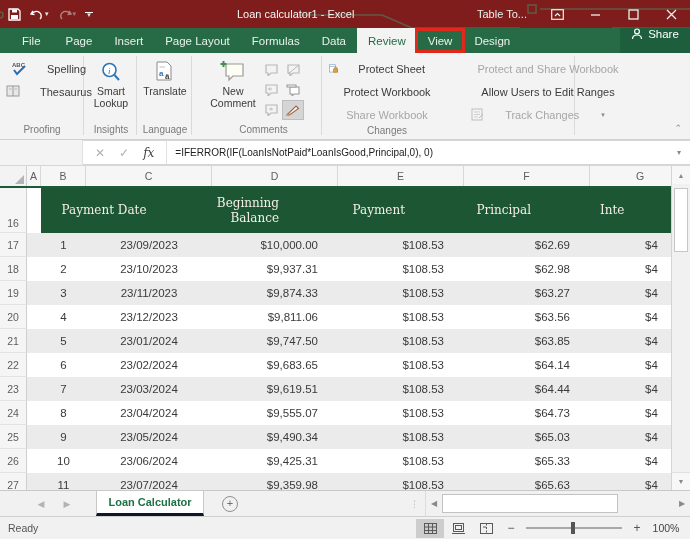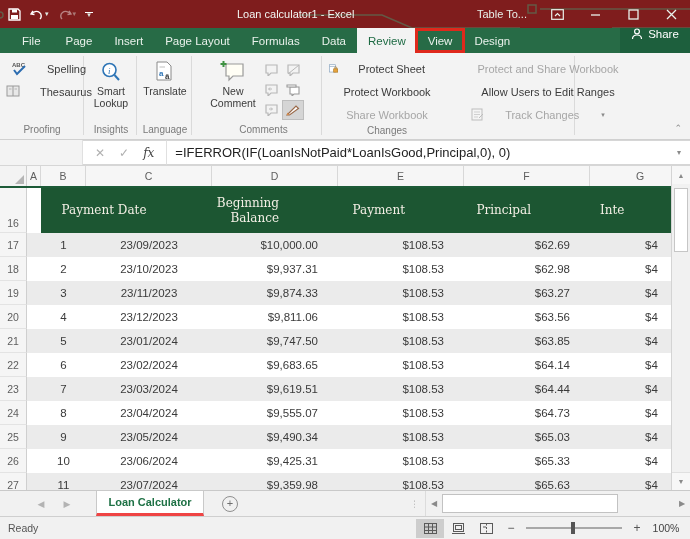--- a/index.html
+++ b/index.html
@@ -62,21 +62,21 @@
     background:#f3f3f3; border-bottom:1px solid #d6d6d6; display:flex; align-items:stretch; }
   .namebox { width:78px; background:#fff; border:1px solid #d6d6d6; border-left:none;
     display:flex; align-items:center; font-size:11px; color:#333; padding-left:8px; position:relative;margin-top:47px; }
   .namebox .dd2 { position:absolute; right:5px; font-size:7px; color:#8a8a8a; }
   .fb-sep { width:5px; border-right:1px solid #e0e0e0; }
   .fb-btns { display:flex; align-items:center; gap:14px; padding:0 12px; background:#fff;
     border-right:1px solid #e0e0e0; border-top:1px solid #d6d6d6; border-bottom:1px solid #d6d6d6;}
   .fb-x, .fb-check { color:#b0b0b0; font-size:12px; }
   .fb-fx { font-family:"DejaVu Serif", serif; font-style:italic; font-size:12px; color:#444; }
   .fb-input { flex:1; background:#fff; border-top:1px solid #d6d6d6; border-bottom:1px solid #d6d6d6;
-    display:flex; align-items:center; font-size:13px; color:#222; padding-left:8px; white-space:nowrap; overflow:hidden; }
+    display:flex; align-items:center; font-size:10px; color:#222; padding-left:8px; white-space:nowrap; overflow:hidden; }
   .fb-exp { width:22px; display:flex; align-items:center; justify-content:center;
     color:#8a8a8a; font-size:8px; background:#fff; border-top:1px solid #d6d6d6; border-bottom:1px solid #d6d6d6;}
 
   
   .colheads { position:absolute; left:0; top:166px; width:690px; height:22px;
     display:flex; background:#f6f6f6; border-bottom:2px solid #1d5b38; }
   .corner { width:27px; position:relative; border-right:1px solid #cfcfcf; background:#f3f3f3; }
   .corner .tri { position:absolute; right:2px; bottom:2px; width:0; height:0;
     border-left:9px solid transparent; border-bottom:9px solid #b5b5b5; }
   .colhead { display:flex; align-items:center; justify-content:center; font-size:10.5px;
@@ -110,21 +110,21 @@
   .vs-arrow.bottom { position:absolute; bottom:0; left:0; right:0; border-top:1px solid #e0e0e0; }
   .vs-thumb { position:absolute; left:2px; right:2px; top:22px; height:64px;
     background:#ffffff; border:1px solid #c6c6c6; }
 
   
   .sheettabs { position:absolute; left:0; top:490px; width:690px; height:26px;
     background:#f1f1f1; border-top:1px solid #c9c9c9; display:flex; align-items:stretch; }
   .st-nav { width:26px; display:flex; align-items:center; justify-content:center;
     color:#b3b3b3; font-size:9px; }
   .st-tab { margin-left:16px; width:108px; background:#fff; border-left:1px solid #c9c9c9;
-    border-right:1px solid #c9c9c9; border-bottom:3px solid #ef4444; display:flex;
+    border-right:1px solid #c9c9c9; border-bottom:3px solid #0f172a; display:flex;
     align-items:center; justify-content:center; font-size:11px; font-weight:bold; color:#1e7145; }
   .st-add { width:52px; display:flex; align-items:center; justify-content:center; }
   .st-add .plus-circle { width:16px; height:16px; border:1px solid #8f8f8f; border-radius:50%;
     display:flex; align-items:center; justify-content:center; font-size:11px; color:#6e6e6e; line-height:1; }
   .st-spacer { flex:1; }
   .st-dots { display:flex; align-items:center; color:#b0b0b0; font-size:9px; padding:0 6px; }
   .hscroll { width:265px; position:relative; background:#f1f1f1; border-left:1px solid #dcdcdc; }
   .hs-arrow { position:absolute; top:0; bottom:0; width:16px; display:flex; align-items:center;
     justify-content:center; font-size:8px; color:#8a8a8a; }
   .hs-arrow.left { left:0; } .hs-arrow.right { right:0; }

